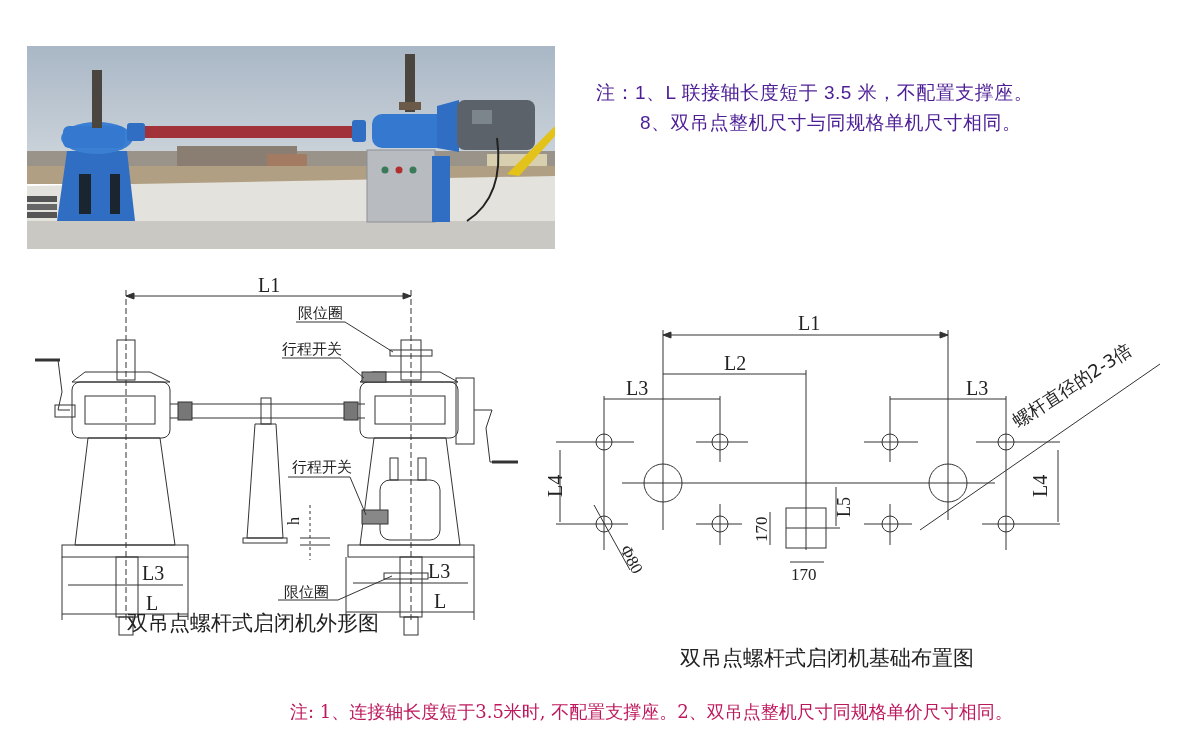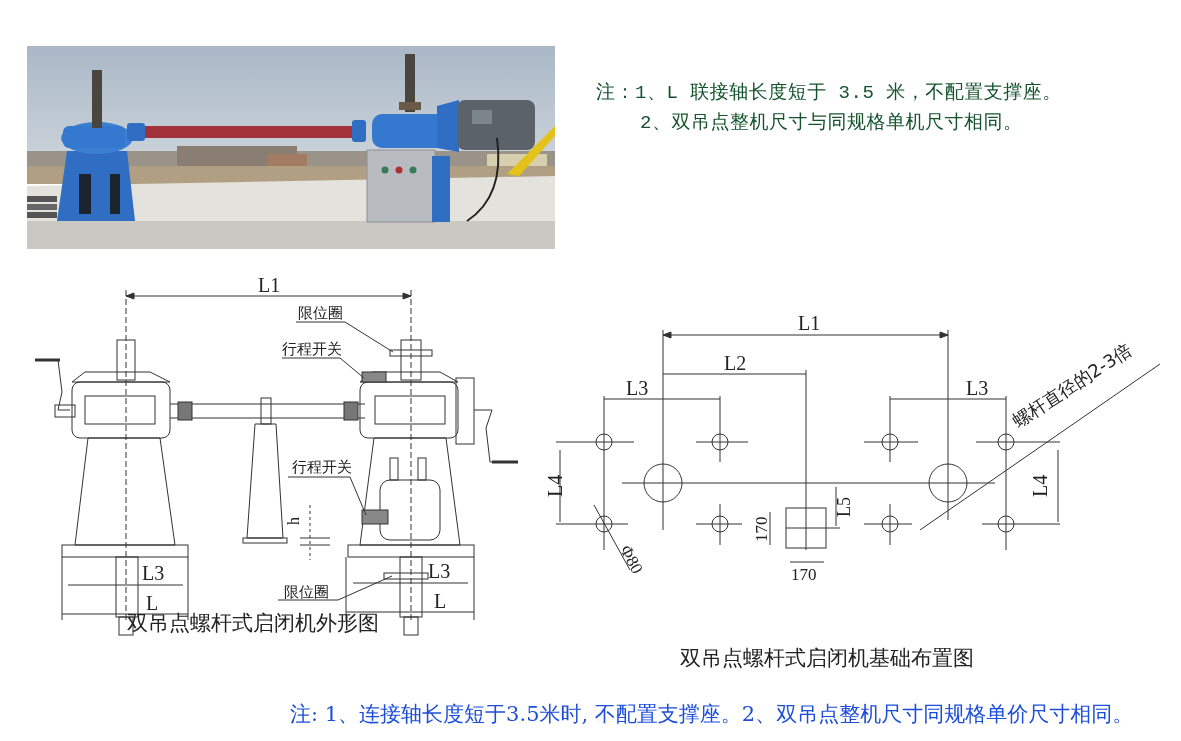--- a/index.html
+++ b/index.html
@@ -1,22 +1,22 @@
 <!DOCTYPE html>
 <html><head>
 <meta charset="utf-8">
 <style>
   html,body{margin:0;padding:0;background:#fff;}
   body{width:1181px;height:741px;position:relative;overflow:hidden;font-family:"DejaVu Serif","Liberation Serif",serif;color:#222;}
   .abs{position:absolute;}
   .photo{left:27px;top:46px;width:528px;height:203px;overflow:hidden;}
-  .note-top{left:596px;top:78px;font-family:Liberation Mono, monospace;font-size:19px;line-height:30px;color:#14532d;letter-spacing:0.5px;}
+  .note-top{left:596px;top:78px;font-family:Liberation Sans, sans-serif;font-size:19px;line-height:30px;color:#4c1d95;letter-spacing:0.5px;}
   .note-top .l2{padding-left:44px;}
   .caption{font-size:21px;color:#222;}
-  .note-bottom{left:290px;top:700px;font-size:21px;color:#1d4ed8;}
+  .note-bottom{left:290px;top:700px;font-size:18px;color:#be185d;}
   svg text{font-family:"Liberation Serif","DejaVu Serif",serif;fill:#222;}
   .cn{font-family:"DejaVu Sans","Liberation Sans",sans-serif;}
 </style>
 </head>
 <body>
 
 <div class="abs photo">
   <svg width="528" height="203" viewBox="0 0 528 203">
     <defs>
       <linearGradient id="sky" x1="0" y1="0" x2="0" y2="1">
@@ -68,21 +68,21 @@
     <rect x="405" y="110" width="18" height="66" fill="#2f6ec2"></rect>
 
     <path d="M470 92 Q478 150 440 175" stroke="#222" stroke-width="2" fill="none"></path>
 
     <polygon points="480,128 528,80 528,90 492,130" fill="#e3c21a"></polygon>
   </svg>
 </div>
 
 <div class="abs note-top">
   <div>注：1、L 联接轴长度短于 3.5 米，不配置支撑座。</div>
-  <div class="l2">2、双吊点整机尺寸与同规格单机尺寸相同。</div>
+  <div class="l2">8、双吊点整机尺寸与同规格单机尺寸相同。</div>
 </div>
 
 <svg class="abs" style="left:0;top:260px" width="540" height="400" viewBox="0 260 540 400">
   <g stroke="#333" stroke-width="1" fill="none">
 
     <line x1="126" y1="296" x2="411" y2="296"></line>
     <polygon points="126,296 134,293 134,299" fill="#333"></polygon>
     <polygon points="411,296 403,293 403,299" fill="#333"></polygon>
     <line x1="126" y1="290" x2="126" y2="620" stroke-dasharray="6,3"></line>
     <line x1="411" y1="290" x2="411" y2="620" stroke-dasharray="6,3"></line>

